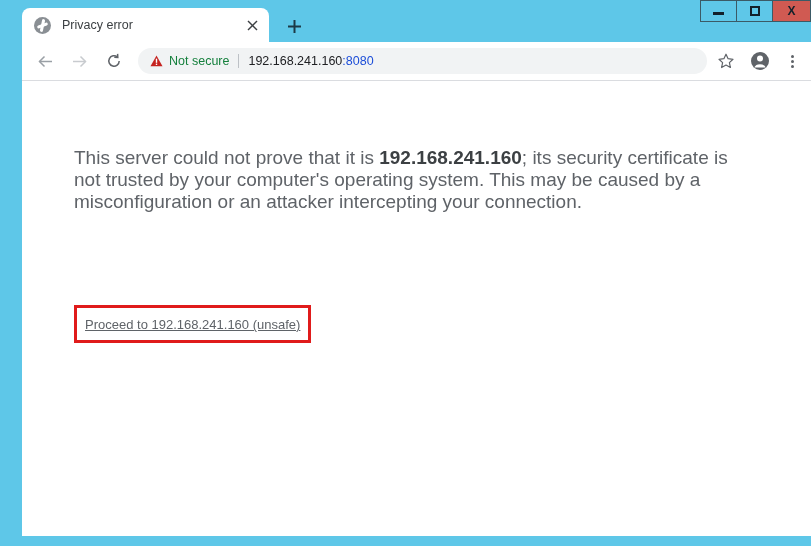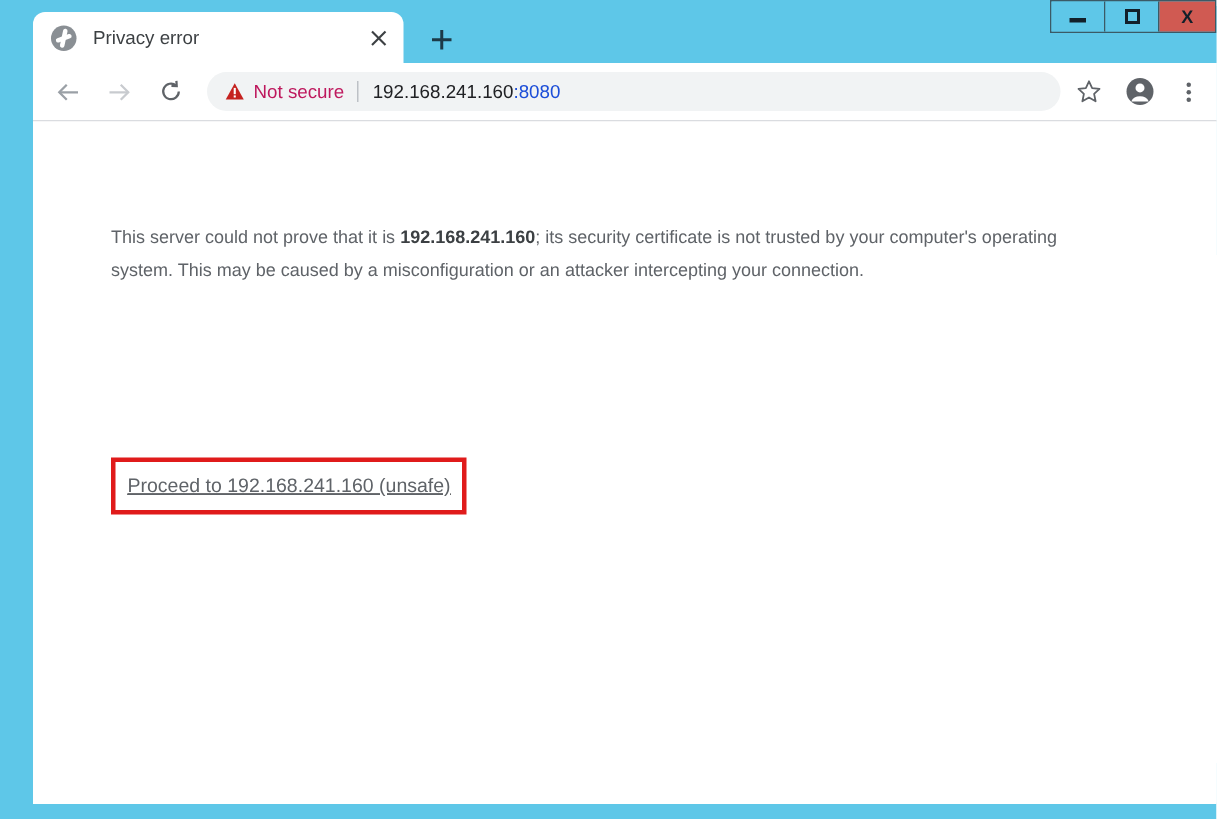--- a/index.html
+++ b/index.html
@@ -184,21 +184,21 @@
     border-radius: 13px;
     display: flex;
     align-items: center;
     padding: 0 12px;
     box-sizing: border-box;
     min-width: 0;
   }
   #warn-triangle { flex: 0 0 auto; margin-right: 6px; display:flex; }
   #not-secure {
     font-size: 12.5px;
-    color: #be185d;
+    color: #15803d;
     white-space: nowrap;
     flex: 0 0 auto;
   }
   #omni-sep {
     width: 1px;
     height: 14px;
     background: #bdc1c6;
     margin: 0 9px;
     flex: 0 0 auto;
   }
@@ -242,39 +242,38 @@
     position: relative;
     height: 454px;
     background: #ffffff;
     overflow: hidden;
   }
   #body-text {
     position: absolute;
     left: 52px;
     top: 66px;
     width: 670px;
-    font-size: 12px;
+    font-size: 19px;
     line-height: 22px;
     color: #5f6368;
     font-family: "Liberation Sans", sans-serif;
   }
   #body-text b {
     color: #3c4043;
     font-weight: bold;
   }
 
   #proceed-wrap {
     position: absolute;
     left: 52px;
     top: 224px;
     border: 3px solid #e01b1b;
     padding: 7px 8px 7px 8px;
     box-sizing: border-box;
     background: #ffffff;
-    text-decoration: underline;
   }
   #proceed-link {
     font-size: 13px;
     color: #5f6368;
     text-decoration: underline;
     white-space: nowrap;
     font-family: "Liberation Sans", sans-serif;
   }
 </style>
 </head>

